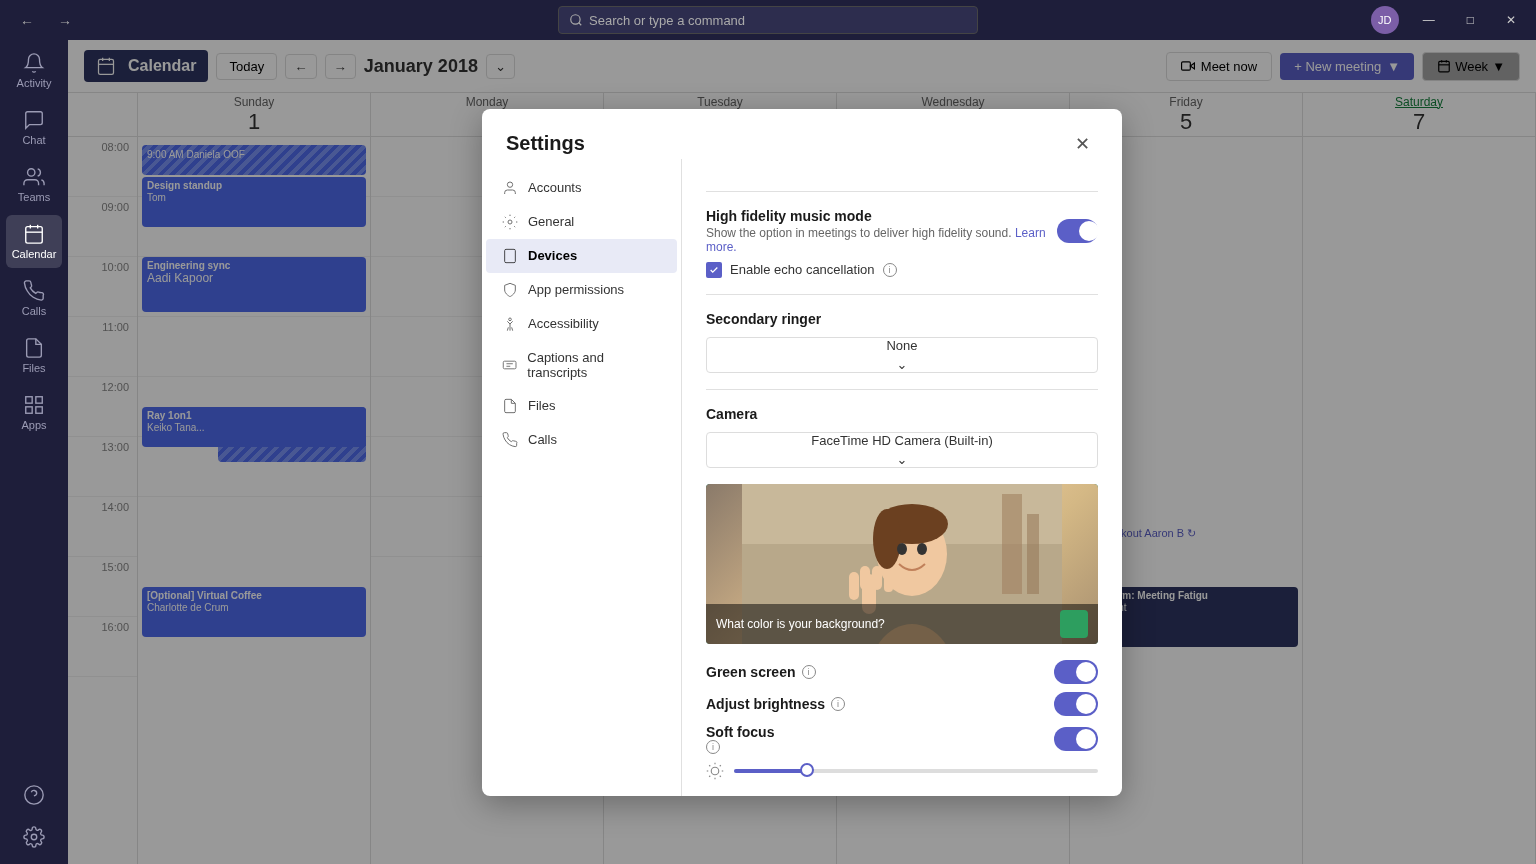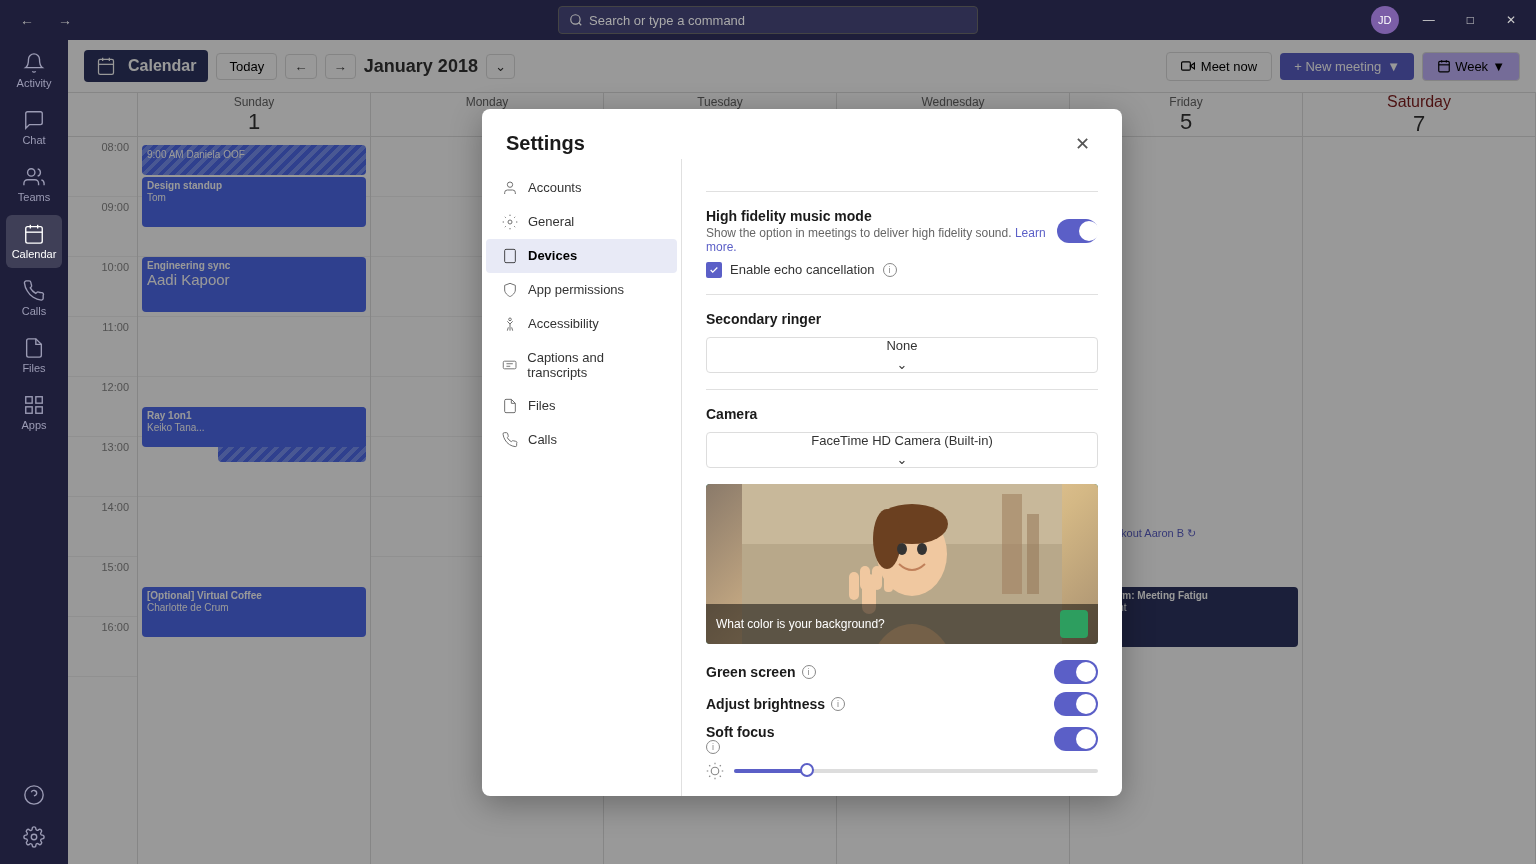--- a/index.html
+++ b/index.html
@@ -53,21 +53,21 @@
     .cal-header-left { display: flex; align-items: center; gap: 8px; }
     .cal-title-bar { display: flex; align-items: center; gap: 12px; background: #2d3561; padding: 6px 12px; border-radius: 4px; color: white; font-size: 16px; font-weight: 600; }
     .cal-title-bar svg { width: 20px; height: 20px; }
     .cal-nav-btn { background: none; border: 1px solid #ddd; border-radius: 4px; padding: 4px 8px; cursor: pointer; color: #333; }
     .cal-date-nav { display: flex; align-items: center; gap: 8px; }
     .cal-month { font-size: 18px; font-weight: 600; color: #333; }
     .today-btn { border: 1px solid #ddd; background: white; padding: 5px 12px; border-radius: 4px; cursor: pointer; font-size: 13px; }
     .cal-header-right { display: flex; gap: 8px; align-items: center; }
     .meet-now-btn { border: 1px solid #ddd; background: white; padding: 6px 14px; border-radius: 4px; cursor: pointer; font-size: 13px; display: flex; align-items: center; gap: 6px; }
     .new-meeting-btn { background: #5b5fc7; color: white; border: none; padding: 6px 14px; border-radius: 4px; cursor: pointer; font-size: 13px; display: flex; align-items: center; gap: 6px; }
-    .week-btn { border: 1px solid #ddd; background: #c4b5fd; padding: 6px 14px; border-radius: 4px; cursor: pointer; font-size: 13px; display: flex; align-items: center; gap: 4px; }
+    .week-btn { border: 1px solid #ddd; background: #a3a3a3; padding: 6px 14px; border-radius: 4px; cursor: pointer; font-size: 13px; display: flex; align-items: center; gap: 4px; }
 
     
     .cal-grid { display: flex; flex: 1; overflow: hidden; }
     .time-col { width: 70px; background: white; border-right: 1px solid #e0e0e0; }
     .time-slot { height: 60px; display: flex; align-items: flex-start; justify-content: flex-end; padding: 4px 8px 0; font-size: 11px; color: #888; border-bottom: 1px solid #f0f0f0; }
     .day-cols { display: flex; flex: 1; }
     .day-col { flex: 1; border-right: 1px solid #e0e0e0; background: white; position: relative; }
     .day-header { height: 44px; border-bottom: 1px solid #e0e0e0; display: flex; flex-direction: column; align-items: center; justify-content: center; font-size: 12px; color: #666; font-weight: 500; }
     .day-header .day-num { font-size: 22px; font-weight: 300; color: #333; }
     .day-slots { position: relative; }
@@ -354,21 +354,21 @@
             </div>
 
             <div class="cal-event blue" style="top:40px; height:50px;">
               <span style="font-size:10px; display:block; font-weight:600;">Design standup</span>
               <span style="font-size:10px;">Tom</span>
             </div>
             <div class="day-slot"></div>
 
             <div class="cal-event blue" style="top:120px; height:55px;">
               <span style="font-size:10px; display:block; font-weight:600;">Engineering sync</span>
-              <span style="font-size:15px;margin-top:24px;">Aadi Kapoor</span>
+              <span style="font-size:12px;margin-top:24px;">Aadi Kapoor</span>
             </div>
             <div class="day-slot"></div>
             <div class="day-slot"></div>
 
             <div class="cal-event striped" style="top:270px; height:55px; left:80px;">
               <span style="font-size:10px; display:block; font-weight:600;">Files review</span>
               <span style="font-size:10px;">Eric Ishida</span>
             </div>
 
             <div class="cal-event blue" style="top:270px; height:40px;">
@@ -425,21 +425,21 @@
             </div>
 
             <div class="cal-event blue" style="top:450px; height:60px; background:#2d3561;">
               <span style="font-size:10px; display:block; font-weight:600;">brainstorm: Meeting Fatigu</span>
               <span style="font-size:10px;">yan Wright</span>
             </div>
           </div>
         </div>
         <div class="day-col">
           <div class="day-header">
-            <span style="font-size:16px;color:#7f1d1d;">Saturday</span>
+            <span style="font-size:12px;color:#15803d;text-decoration:underline;">Saturday</span>
             <span class="day-num">7</span>
           </div>
         </div>
       </div>
     </div>
 
     <div class="modal-overlay">
       <div class="settings-dialog">
 
         <div class="settings-header">

